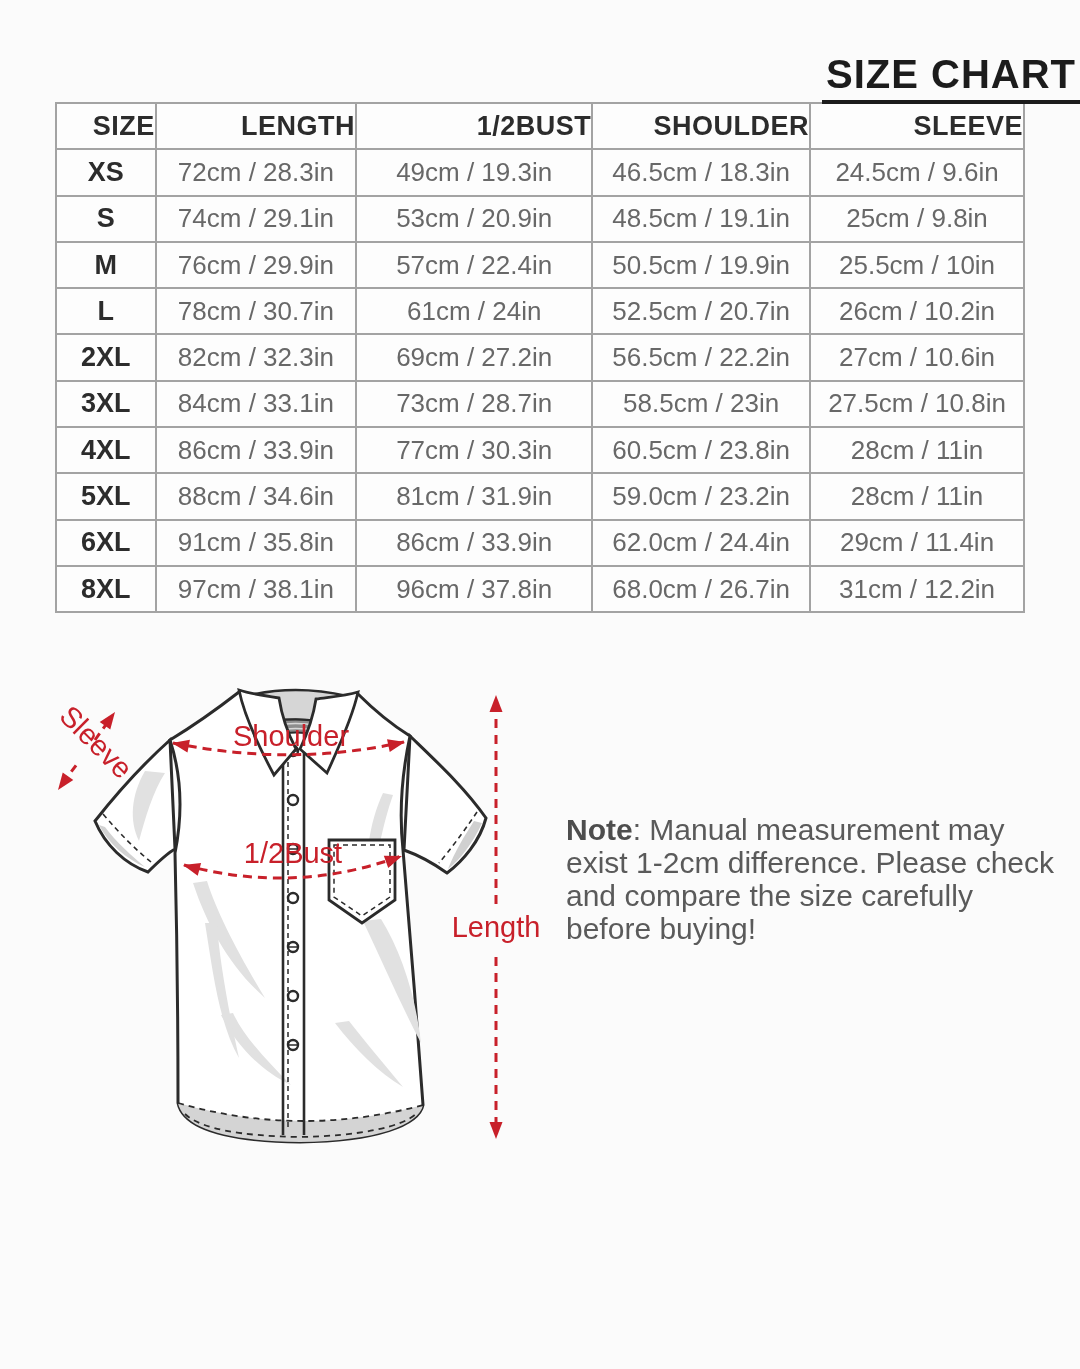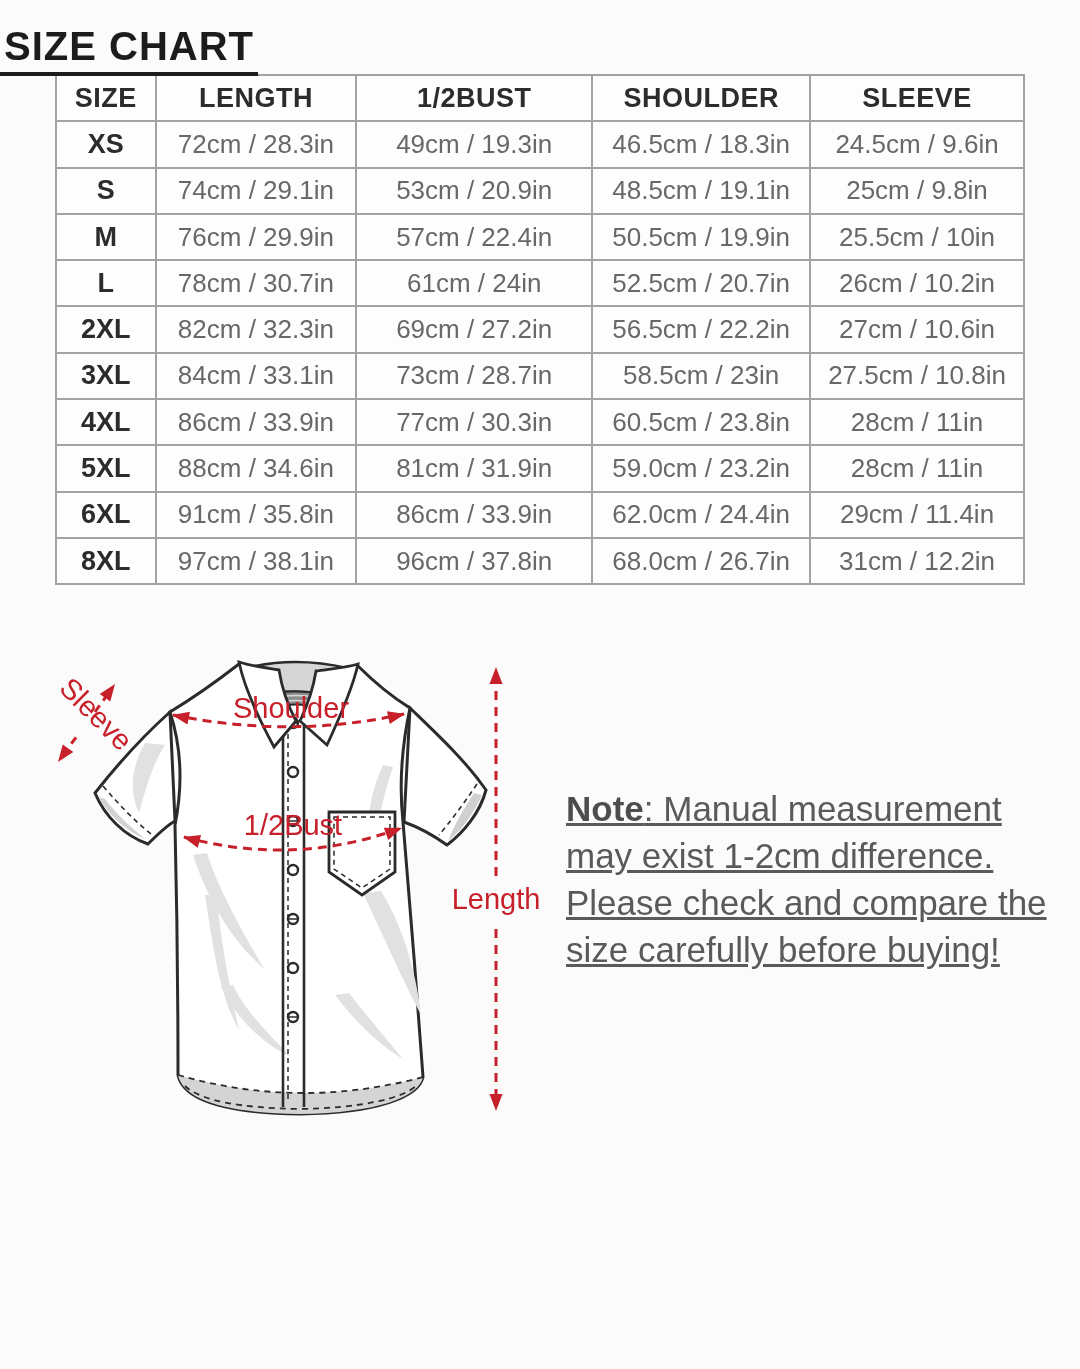--- a/index.html
+++ b/index.html
@@ -3,21 +3,21 @@
 <meta charset="utf-8">
 <style>
   * { margin:0; padding:0; box-sizing:border-box; }
   html,body { width:1080px; }
   body {
     height:1369px;
     background:#fbfbfb;
     font-family:"Liberation Sans", sans-serif;
     overflow:hidden;
   }
-  .title-wrap { text-align:left; padding-top:24px; height:74px; }
+  .title-wrap { text-align:right; padding-top:24px; height:74px;margin-top:28px; }
   .page-title {
     display:inline-block;
     font-size:40px;
     font-weight:bold;
     letter-spacing:1px;
     color:#1c1c1c;
     border-bottom:4px solid #1c1c1c;
     padding:0 4px 3px 4px;
   }
   table.size-table {
@@ -33,34 +33,34 @@
     text-align:center;
     vertical-align:middle;
     white-space:nowrap;
     overflow:hidden;
   }
   .size-table th {
     font-size:27px;
     font-weight:bold;
     color:#2c2c2c;
     letter-spacing:.5px;
+    text-align:right;
   }
   .size-table td { font-size:26px; color:#686868; }
   .size-table td.size-col { font-size:27px; font-weight:bold; color:#2c2c2c;border-radius:16px; }
   .bottom { position:relative; width:1080px; height:594px; }
   .diagram-box { position:absolute; left:33px; top:70px; width:535px; height:482px; }
   .note {
     position:absolute;
     left:566px;
     top:200px;
     width:492px;
-    font-size:35px;
-    line-height:47px;
+    font-size:30px;
+    line-height:33px;
     color:#5a5a5a;
-    text-decoration:underline;
   }
   .note b { color:#4d4d4d; }
   svg text.red-label {
     font-family:"Liberation Sans", sans-serif;
     font-size:29px;
     fill:#c8202a;
   }
 </style>
 </head>
 <body>

